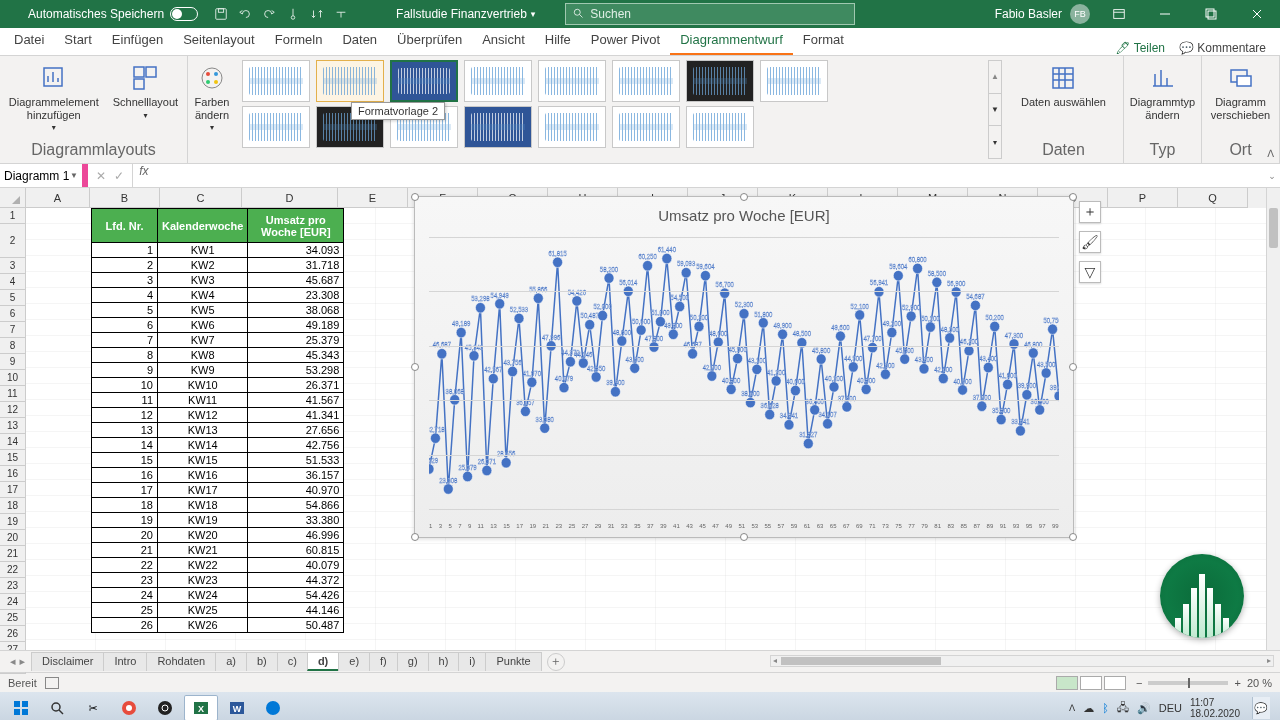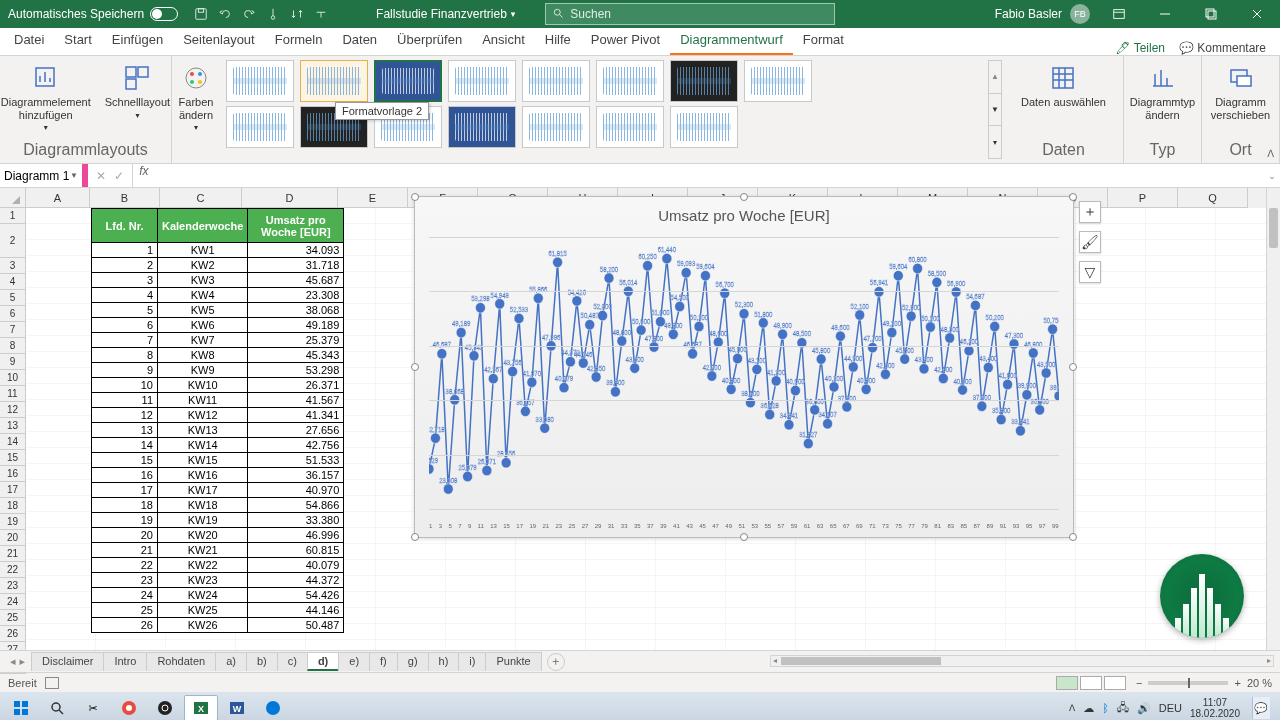--- a/index.html
+++ b/index.html
@@ -1,20 +1,20 @@
 <!DOCTYPE html>
 <html><head>
 <meta charset="utf-8">
 <style>
 * { box-sizing: border-box; margin: 0; padding: 0; font-family: "Segoe UI", Tahoma, sans-serif; }
 html, body { width: 1280px; height: 720px; overflow: hidden; background: #fff; }
 
 
 .titlebar { height: 28px; background: #217346; color: #fff; display: flex; align-items: center; font-size: 12px; }
-.titlebar .autosave { display: flex; align-items: center; gap: 6px; padding: 0 8px; }
+.titlebar .autosave { display: flex; align-items: center; gap: 6px; padding: 0 8px; margin-left: 20px; }
 .titlebar .toggle { width: 28px; height: 14px; border: 1px solid #fff; border-radius: 7px; position: relative; }
 .titlebar .toggle::after { content: ""; position: absolute; left: 1px; top: 1px; width: 10px; height: 10px; border-radius: 50%; background: #fff; }
 .titlebar .qat { display: flex; gap: 10px; padding: 0 8px; align-items: center; }
 .titlebar .qat .ic { width: 14px; height: 14px; opacity: .9; }
 .titlebar .doctitle { flex: 0 0 auto; margin-left: 40px; display: flex; align-items: center; gap: 4px; }
 .titlebar .searchwrap { flex: 0 0 290px; margin-left: 30px; height: 22px; background: #3f8a60; border: 1px solid #a0c8b0; display: flex; align-items: center; padding: 0 6px; gap: 6px; }
 .titlebar .searchwrap input { background: transparent; border: none; color: #fff; font-size: 12px; width: 100%; outline: none; }
 .titlebar .searchwrap input::placeholder { color: #e0efe6; }
 .titlebar .spacer { flex: 1; }
 .titlebar .user { display: flex; align-items: center; gap: 8px; padding: 0 6px; }
@@ -114,21 +114,21 @@
 .status .vbtn.active { background:#c8e6c9;}
 .status .zoom { display:flex; align-items:center; gap:6px; margin-left:10px;}
 .status .zslider { width:80px; height:4px; background:#ccc; position:relative;}
 .status .zslider::after { content:""; position:absolute; left:50%; top:-3px; width:2px; height:10px; background:#666;}
 
 
 .taskbar { height: 32px; background: linear-gradient(#dce5ee,#c8d4e0); display:flex; align-items:center; padding:0 4px; font-size:11px;}
 .taskbar .tb { width:34px; height:26px; display:flex; align-items:center; justify-content:center; margin-right:2px; border-radius:2px;}
 .taskbar .tb.active { background:#fff; box-shadow: inset 0 0 0 1px #9cb4cc;}
 .taskbar .tray { margin-left:auto; display:flex; align-items:center; gap:8px; color:#333; padding-right:6px;}
-.taskbar .clock { text-align:center; line-height:1.1; font-size:10px;}
+.taskbar .clock { text-align:left; line-height:1.1; font-size:10px;}
 .taskbar .notif { width:18px; height:22px; background:#e8eef5; border-left:1px solid #b0c0d0; display:flex; align-items:center; justify-content:center; margin-left:4px;}
 </style>
 </head>
 <body>
 
 <div class="titlebar">
   <div class="autosave">
     <span>Automatisches Speichern</span>
     <span class="toggle"></span>
   </div>
@@ -211,21 +211,21 @@
       <div class="tab active">Diagrammentwurf</div>
       <div class="tab">Format</div>
     </div>
   <div class="right">
     <span class="share">🖊 <span>Teilen</span></span>
     <span>💬 <span>Kommentare</span></span>
   </div>
 </div>
 
 <div class="ribbon">
-  <div class="group" style="width:172px">
+  <div class="group" style="width:188px">
     <div class="controls">
       <div class="btnv">
         <div class="bicon">
             <svg width="28" height="28" viewBox="0 0 28 28" fill="none" stroke="#4472c4" stroke-width="1.5">
               <rect x="4" y="4" width="18" height="18"></rect>
               <path d="M8 18v-6M13 18v-10M18 18v-4"></path>
             </svg>
           </div>
         <span>Diagrammelement hinzufügen</span>
           <span style="font-size:8px">▾</span>

